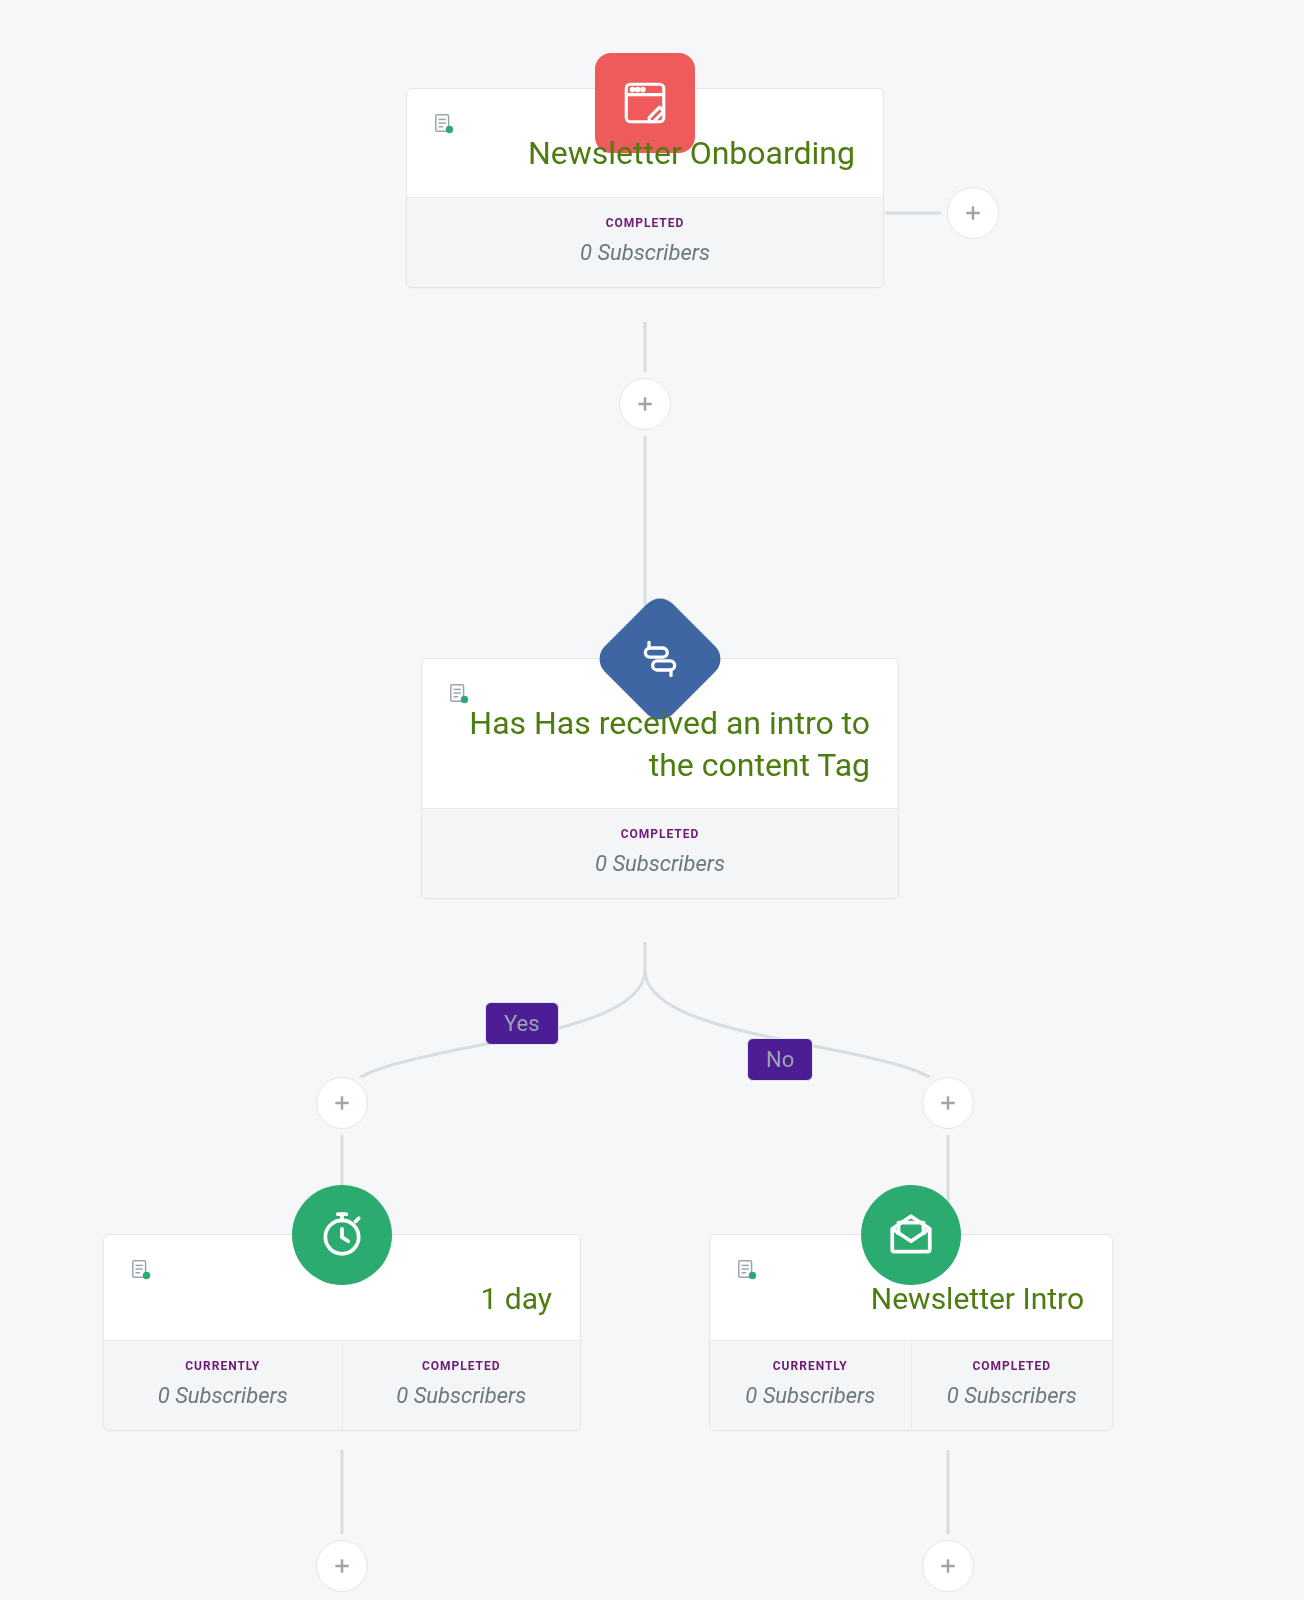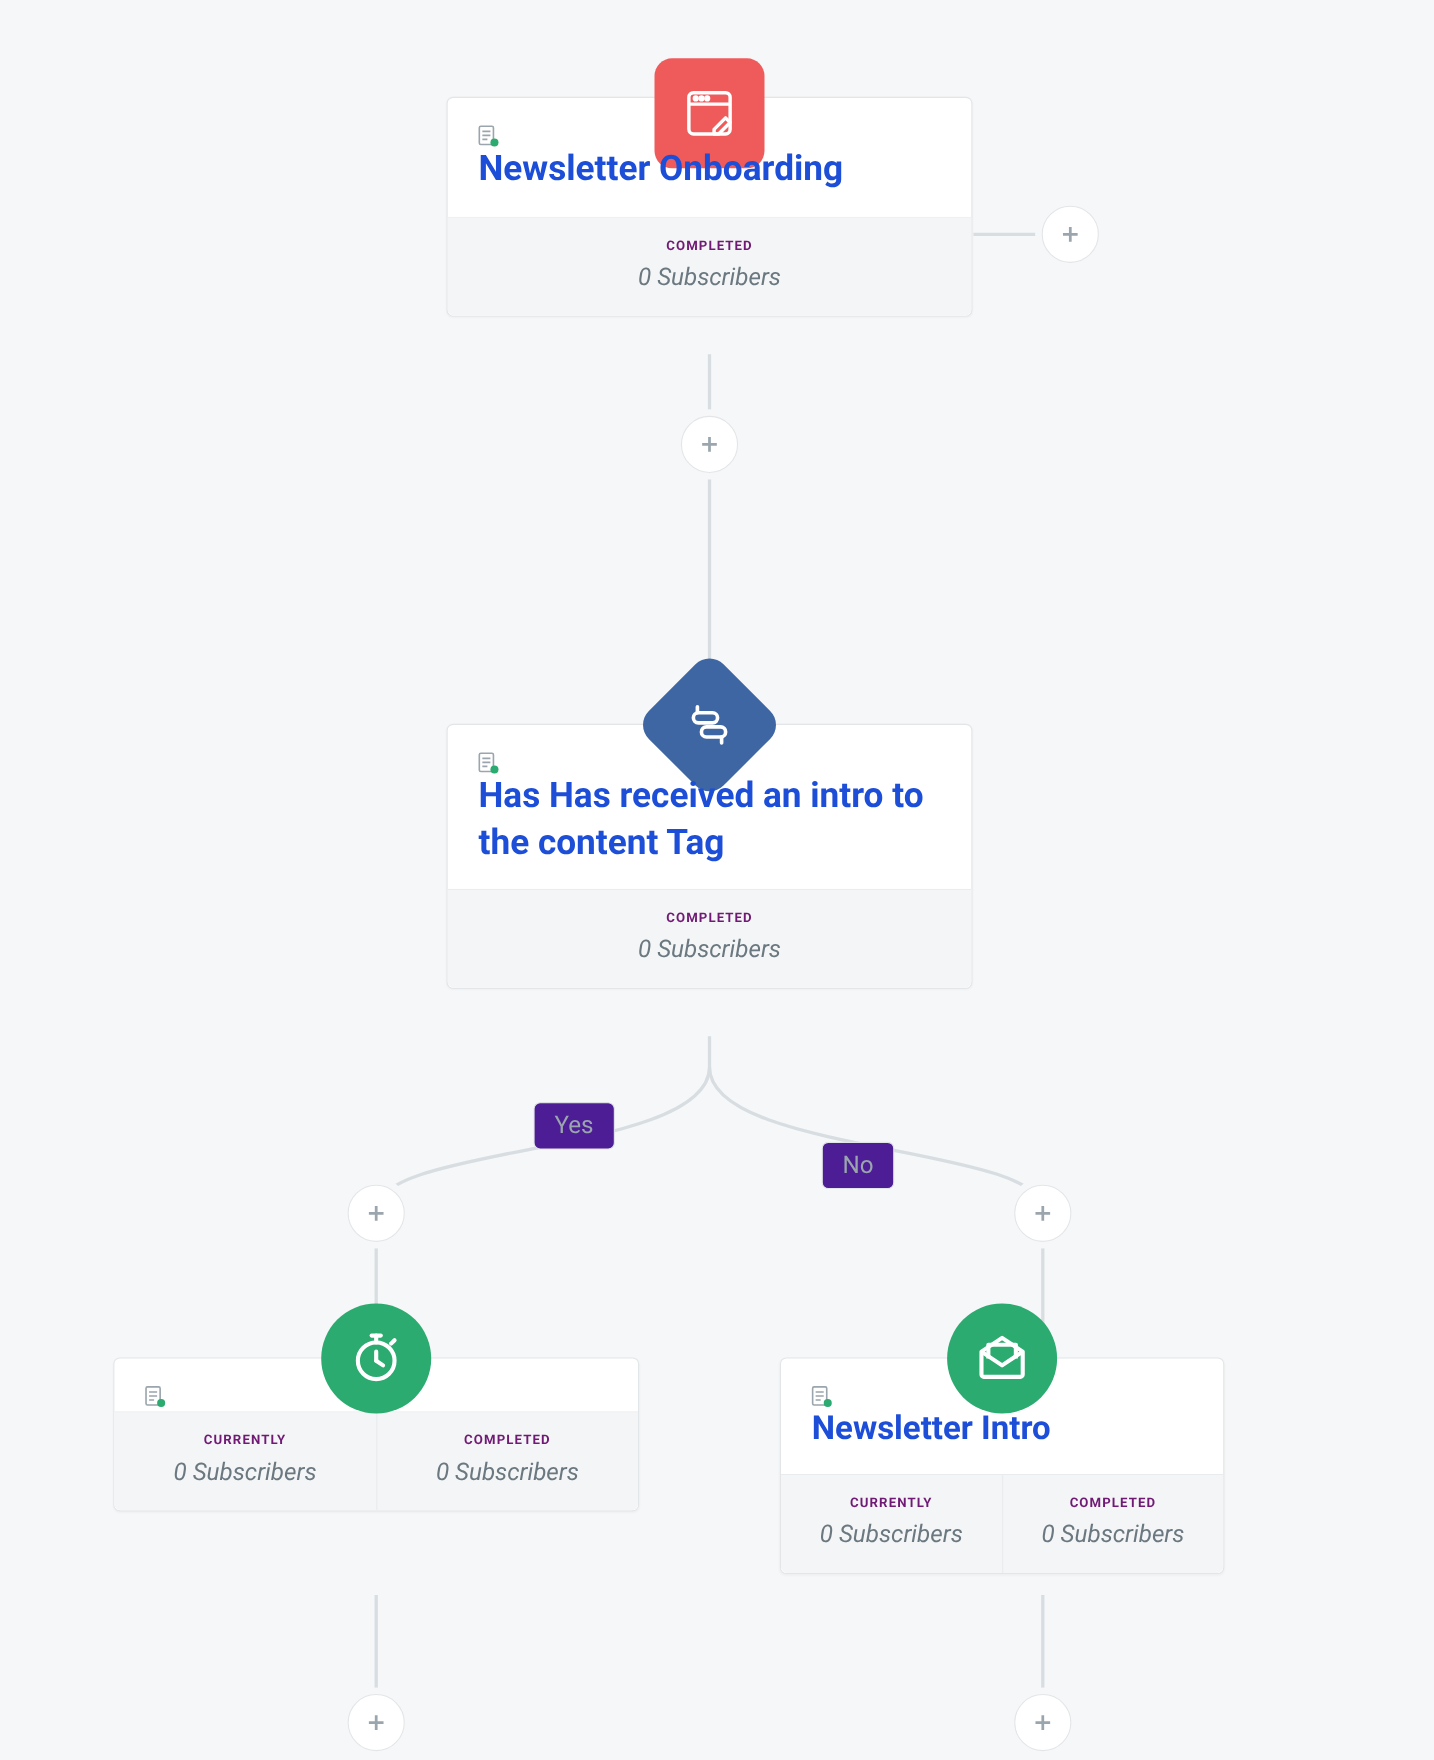--- a/index.html
+++ b/index.html
@@ -36,23 +36,23 @@
   .node .doc-badge {
     position: absolute;
     top: 24px;
     left: 26px;
     width: 22px;
     height: 22px;
   }
   .node .doc-badge svg { display:block; }
   .node h2 {
     font-size: 32px;
-    font-weight: 700;
-    color: #1d4ed8;
-    text-align: left;
+    font-weight: 400;
+    color: #4d7c0f;
+    text-align: right;
     line-height: 1.3;
     margin-top: 18px;
   }
   .node h2.small { font-size: 30px; }
   .node .stats {
     background: #f3f5f6;
     border-top: 1px solid #e9ecee;
     border-radius: 0 0 6px 6px;
     display: flex;
   }
@@ -194,21 +194,21 @@
       </svg>
   </div>
 
   <div class="plus-btn" style="left:619px; top:378px;">
     <svg width="20" height="20" viewBox="0 0 24 24" stroke="currentColor" stroke-width="3">
         <line x1="12" y1="4" x2="12" y2="20"></line>
         <line x1="4" y1="12" x2="20" y2="12"></line>
       </svg>
   </div>
 
-  <div class="node" style="left:406px; top:658px; width:478px;">
+  <div class="node" style="left:421px; top:658px; width:478px;">
     <div class="icon-badge icon-condition">
       <svg width="44" height="44" viewBox="0 0 24 24" fill="none" stroke="currentColor" stroke-width="1.8" stroke-linecap="round">
         <rect x="4" y="6" width="12" height="5" rx="2.5"></rect>
         <rect x="8" y="13" width="12" height="5" rx="2.5"></rect>
         <line x1="6" y1="3" x2="6" y2="6"></line>
         <line x1="18" y1="18" x2="18" y2="21"></line>
       </svg>
     </div>
     <div class="top">
       <span class="doc-badge">
@@ -261,20 +261,21 @@
     <div class="top">
       <span class="doc-badge">
         <svg width="22" height="22" viewBox="0 0 24 24">
           <rect x="3" y="2" width="14" height="18" rx="1.5" fill="none" stroke="#9aa5ad" stroke-width="1.6"></rect>
           <line x1="6" y1="7" x2="14" y2="7" stroke="#9aa5ad" stroke-width="1.6"></line>
           <line x1="6" y1="11" x2="14" y2="11" stroke="#9aa5ad" stroke-width="1.6"></line>
           <line x1="6" y1="15" x2="11" y2="15" stroke="#9aa5ad" stroke-width="1.6"></line>
           <circle cx="18" cy="18" r="4" fill="#2bab6f"></circle>
         </svg>
       </span>
+      <h2 class="small">1 day</h2>
     </div>
     <div class="stats">
       <div class="stat">
         <div class="label">CURRENTLY</div>
         <div class="value">0 Subscribers</div>
       </div>
       <div class="stat">
         <div class="label">COMPLETED</div>
         <div class="value">0 Subscribers</div>
       </div>

